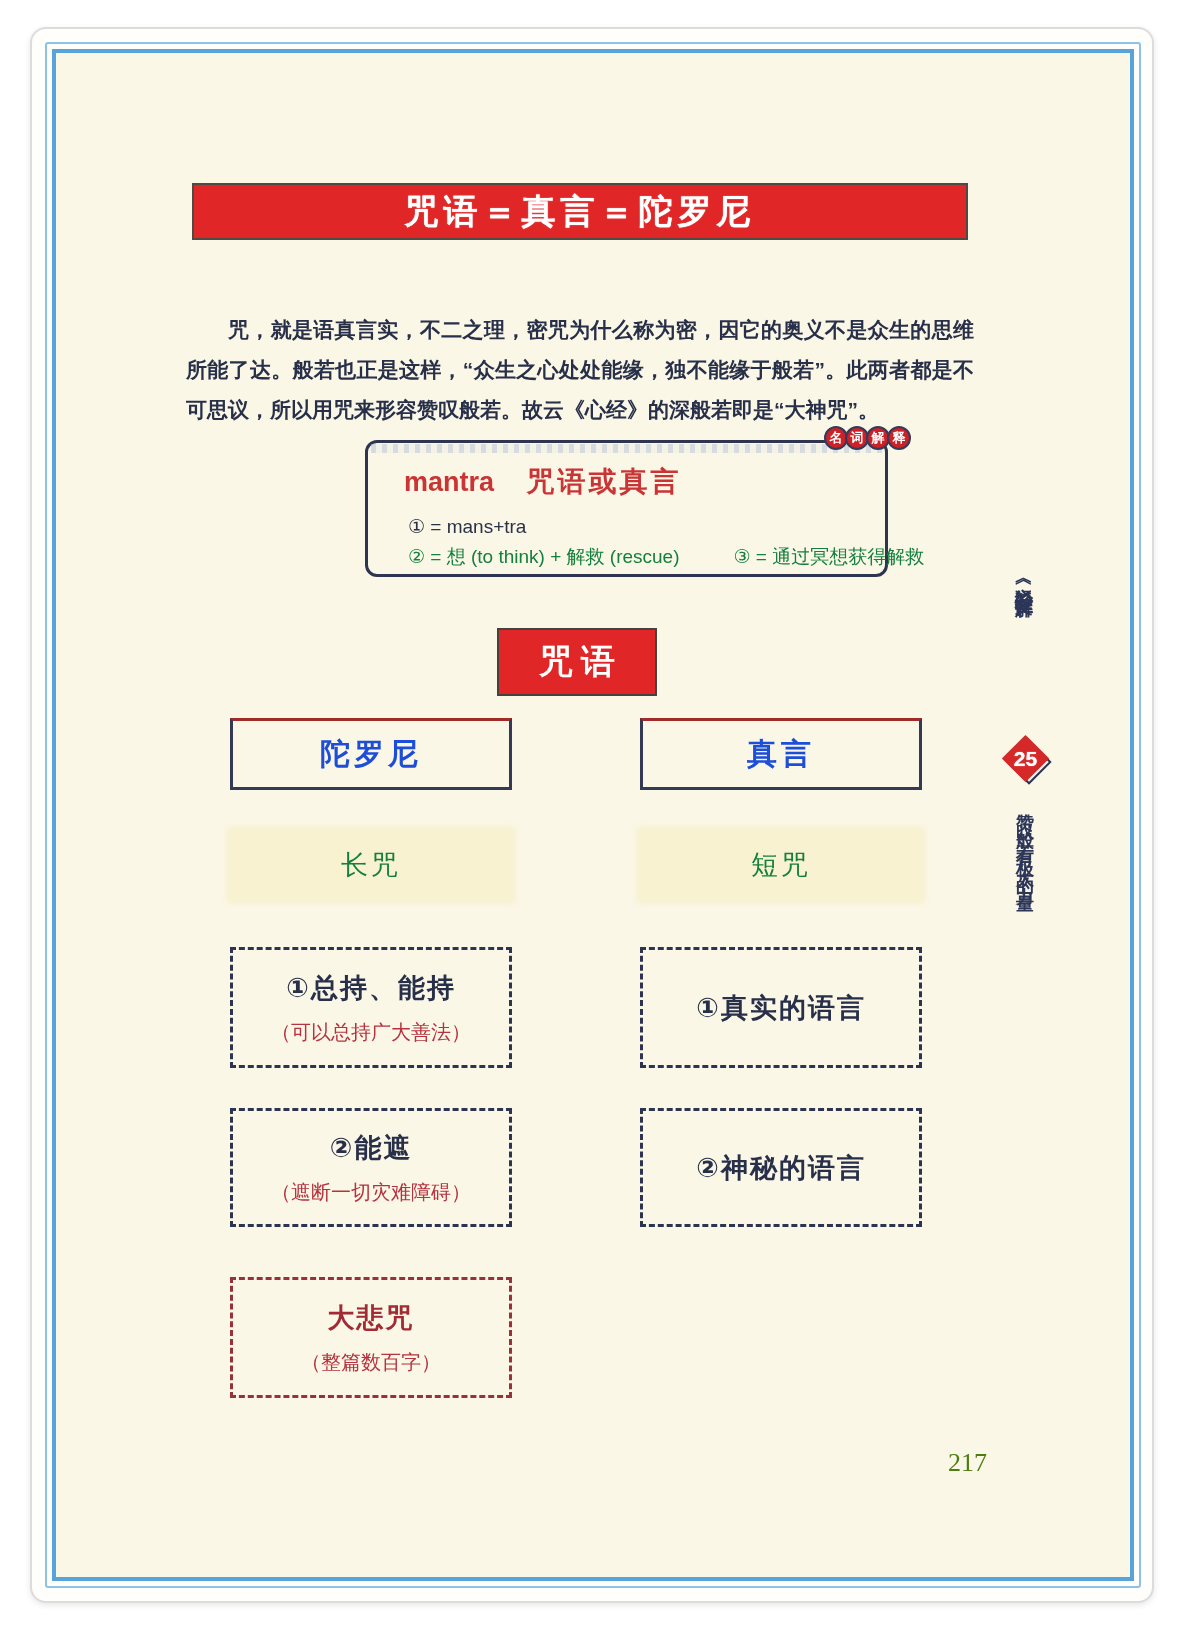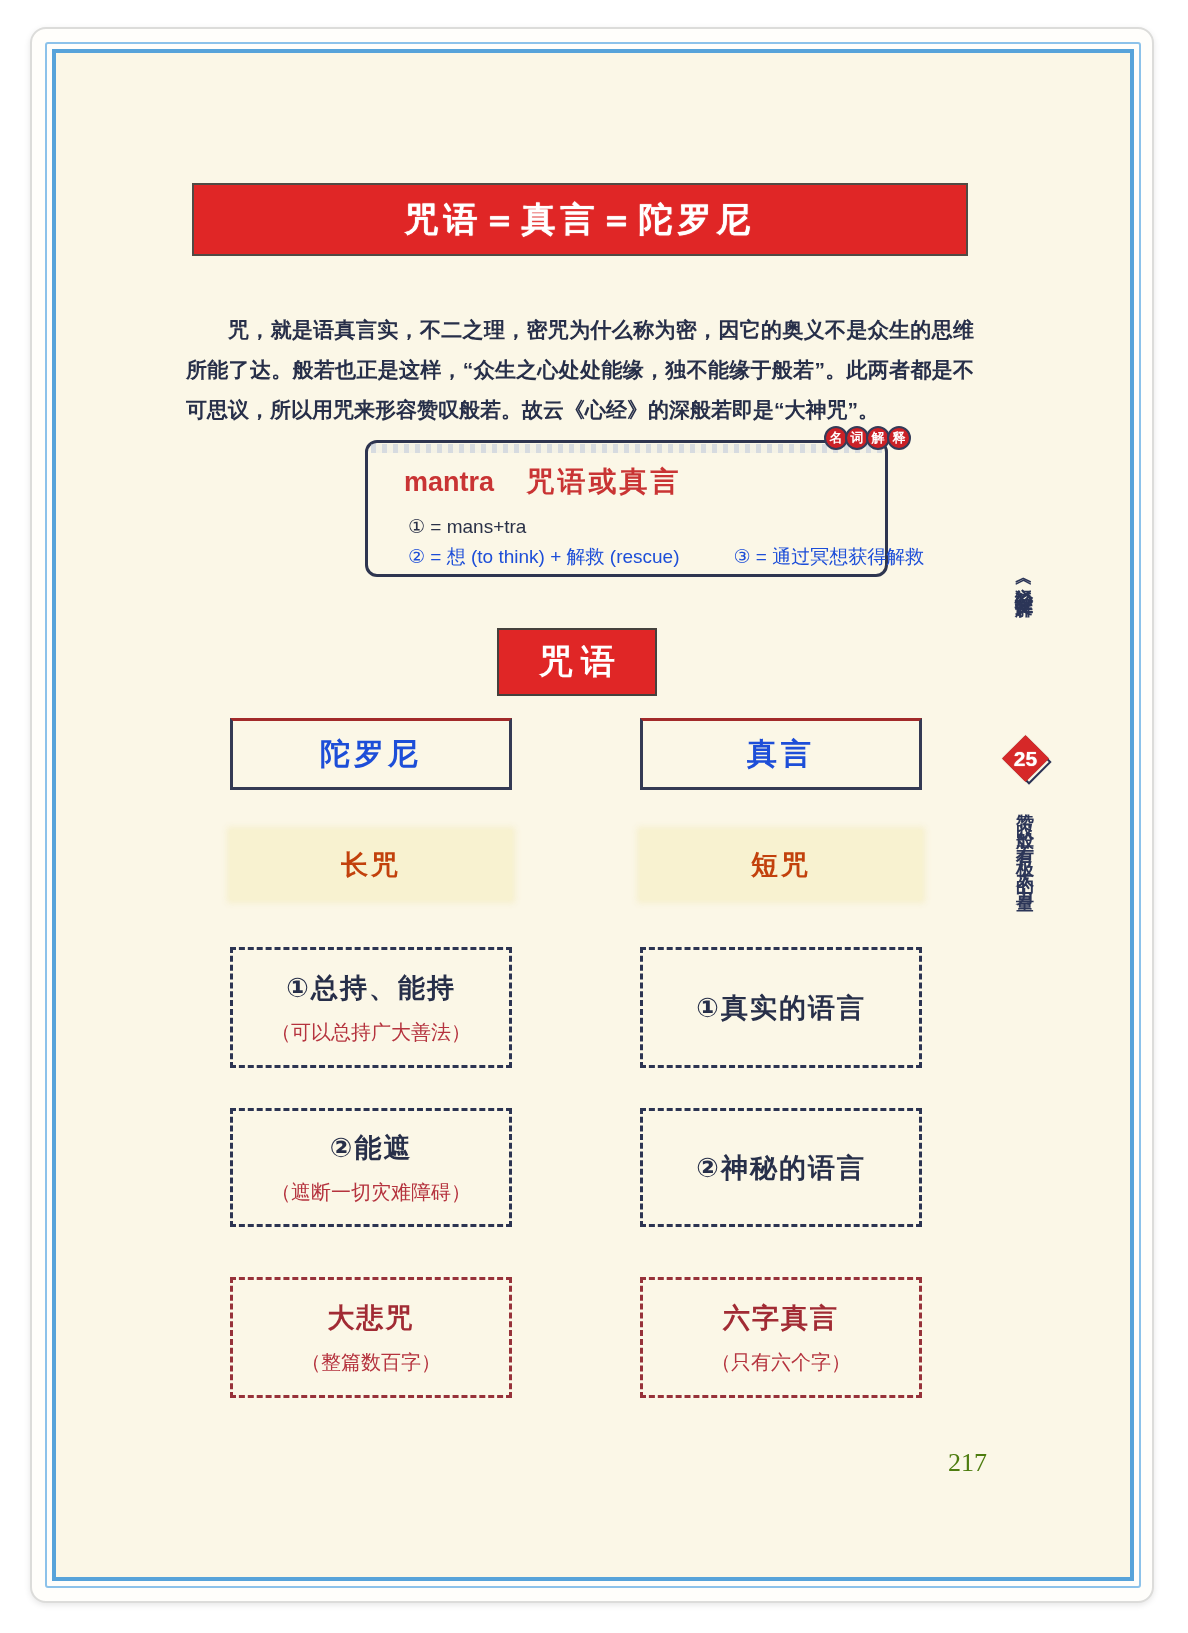--- a/index.html
+++ b/index.html
@@ -7,52 +7,52 @@
          font-family:"Liberation Sans","DejaVu Sans",sans-serif;}
   .abs{position:absolute;box-sizing:border-box;}
 
   
   .card{left:30px;top:27px;width:1124px;height:1576px;background:#fffefb;
         border:2px solid #dcdcda;border-radius:16px;box-shadow:0 2px 6px rgba(0,0,0,.10);}
   .frame-thin{left:45px;top:42px;width:1096px;height:1546px;border:2px solid #8cc2ea;border-radius:3px;}
   .frame-thick{left:52px;top:49px;width:1082px;height:1532px;border:4px solid #57a3da;background:#fbf7e7;}
 
   
-  .banner{left:192px;top:183px;width:776px;height:73px;background:#e02626;border:2px solid #514a44;
+  .banner{left:192px;top:183px;width:776px;height:57px;background:#e02626;border:2px solid #514a44;
           display:flex;align-items:center;justify-content:center;color:#fff;font-size:34px;
           font-weight:bold;letter-spacing:5px;text-shadow:0 0 1px #fff;}
 
   
   .intro{left:186px;top:289px;width:788px;font-size:21px;line-height:40px;color:#272f49;
          text-indent:2em;text-align:justify;font-weight:bold;}
 
   
   .term-box{left:365px;top:440px;width:523px;height:137px;border:3px solid #2e3550;border-radius:12px;}
   .term-band{position:absolute;left:3px;right:3px;top:1px;height:9px;opacity:.55;
              background:repeating-linear-gradient(90deg,#b9c4da 0 5px,#efeee4 5px 11px);}
   .term-badge{position:absolute;top:-17px;right:-26px;display:flex;}
   .badge-circle{width:24px;height:24px;border-radius:50%;background:#cb2127;border:2px solid #333b58;
                 color:#fff;font-size:13px;font-weight:bold;display:flex;align-items:center;
                 justify-content:center;margin-left:-3px;box-sizing:border-box;}
   .term-title{position:absolute;left:36px;top:20px;white-space:nowrap;}
   .term-en{color:#c93434;font-size:27px;font-weight:bold;}
   .term-cn{color:#c93434;font-size:28px;font-weight:bold;margin-left:28px;letter-spacing:3px;}
   .term-line1{position:absolute;left:40px;top:72px;font-size:19px;color:#2a3148;}
-  .term-line2{position:absolute;left:40px;top:101px;font-size:19px;color:#1d4ed8;display:flex;gap:54px;white-space:nowrap;}
+  .term-line2{position:absolute;left:40px;top:101px;font-size:19px;color:#15803d;display:flex;gap:54px;white-space:nowrap;}
 
   
   .root-node{left:497px;top:628px;width:160px;height:68px;background:#e02626;border:2px solid #45413d;
              display:flex;align-items:center;justify-content:center;color:#fff;font-size:34px;
              font-weight:bold;letter-spacing:8px;text-indent:8px;}
   .head-box{top:718px;width:282px;height:72px;border:3px solid #343a54;border-top-color:#a22a2a;
             display:flex;align-items:center;justify-content:center;font-size:30px;color:#1d4ed8;
             letter-spacing:4px;font-weight:bold;}
   .sub-box{top:830px;width:282px;height:70px;background:#f8f2d0;
            box-shadow:0 0 6px 3px rgba(246,239,203,.95);display:flex;align-items:center;
-           justify-content:center;font-size:27px;color:#c2410c;letter-spacing:3px;font-weight:bold;}
+           justify-content:center;font-size:27px;color:#15803d;letter-spacing:3px;font-weight:normal;}
   .pos-l{left:230px;} .pos-r{left:640px;}
 
   .dash-box{width:282px;border:3px dashed #2c3452;display:flex;flex-direction:column;
             align-items:center;justify-content:center;gap:13px;}
   .row1{top:947px;height:121px;} .row2{top:1108px;height:119px;} .row3{top:1277px;height:121px;}
   .dash-red{border-color:#97323a;}
   .dash-title{font-size:27px;color:#272f49;letter-spacing:2px;font-weight:bold;}
   .dash-title.red{color:#a12b34;}
   .dash-note{font-size:20px;color:#b5333e;}
 
@@ -138,24 +138,20 @@
     <div class="dash-note">（遮断一切灾难障碍）</div>
   </div>
   <div class="abs dash-box row2 pos-r">
     <div class="dash-title">②神秘的语言</div>
   </div>
 
   <div class="abs dash-box dash-red row3 pos-l">
     <div class="dash-title red">大悲咒</div>
     <div class="dash-note">（整篇数百字）</div>
   </div>
-  <div class="abs dash-box dash-red row3 pos-r">
-    <div class="dash-title red">六字真言</div>
-    <div class="dash-note">（只有六个字）</div>
-  </div>
 
   <div class="abs sidebar-series">《心经》经文详解</div>
 
   <div class="abs chapter-badge">
     <div class="diamond-shadow"></div>
     <div class="diamond"></div>
     <div class="chapter-num">25</div>
   </div>
 
   <div class="abs sidebar-caption">赞叹般若有极大的力量</div>

